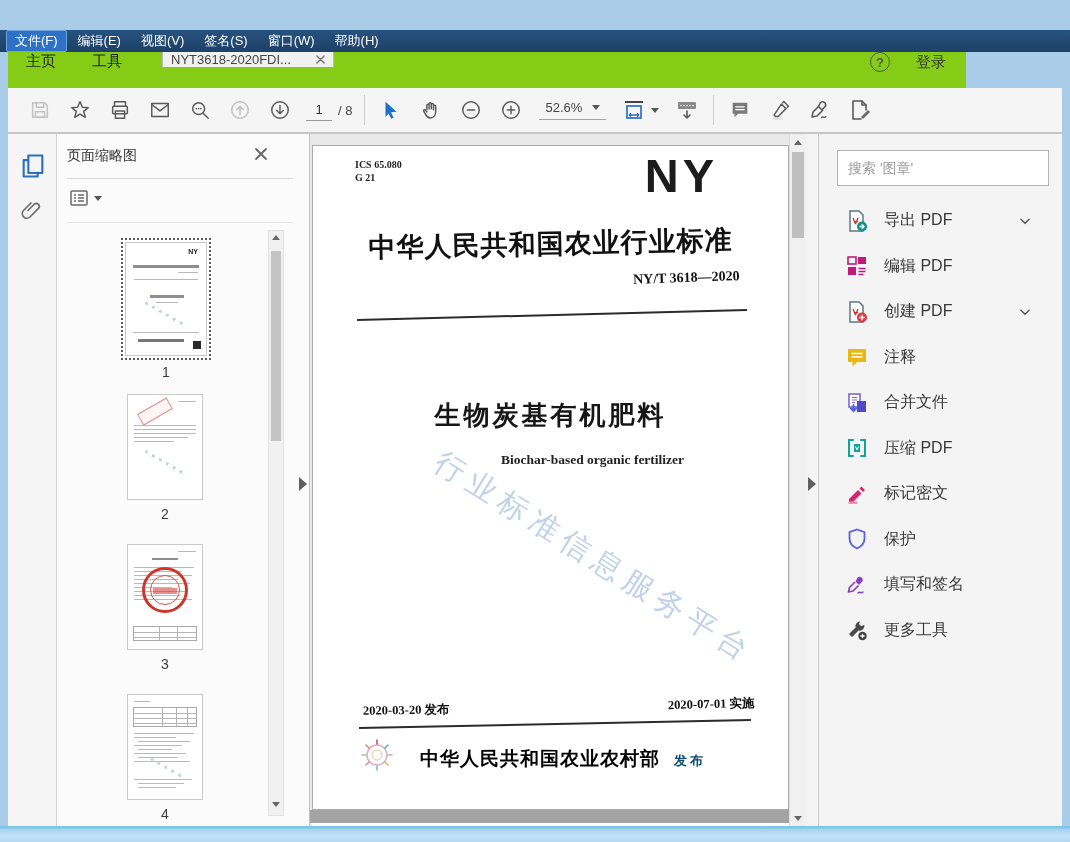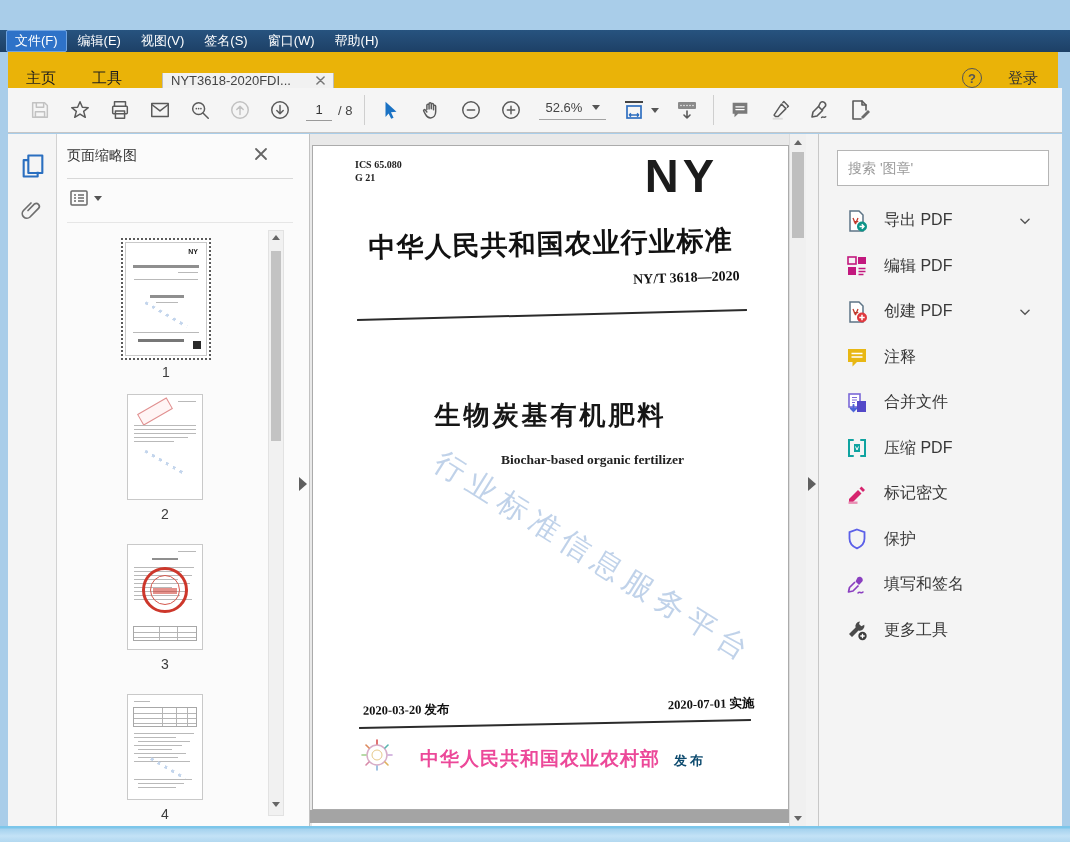--- a/index.html
+++ b/index.html
@@ -22,21 +22,21 @@
   .glyph-min{width:10px;height:3px;background:#27364a;margin-top:7px;border-radius:1px;}
   .glyph-max{width:11px;height:9px;border:1px solid #27364a;border-top:3px solid #27364a;background:#e8eef5;}
 
   
   .menubar{position:absolute;left:0;top:30px;width:1070px;height:22px;
     background:linear-gradient(180deg,#27537f 0%,#1d4066 100%);display:flex;align-items:center;padding-left:6px;}
   .menu-item{color:#fff;font-size:13px;padding:2px 9px;margin-right:2px;border-radius:2px;cursor:default;}
   .menu-item.active{background:#2e72c8;border:1px solid #6fa3e0;padding:1px 8px;}
 
   
-  .tabbar{position:absolute;left:8px;top:52px;width:1050px;height:36px;background:#eab308;display:flex;align-items:flex-end;}
+  .tabbar{position:absolute;left:8px;top:52px;width:958px;height:36px;background:#84cc16;display:flex;align-items:flex-start;}
   .tab{display:flex;align-items:center;padding:0 18px;font-size:15px;color:#1e1e1e;cursor:default;}
   .tab-doc{margin-left:22px;width:172px;background:#f1f1f1;border-left:1px solid #bdbdbd;border-right:1px solid #bdbdbd;
     font-size:13px;color:#444;display:flex;align-items:center;justify-content:space-between;padding:0 8px;}
   .tabbar-right{margin-left:auto;display:flex;align-items:center;gap:26px;padding-right:20px;}
   .help-circle{width:20px;height:20px;border:1.6px solid #555;border-radius:50%;color:#555;font-size:13px;
     display:flex;align-items:center;justify-content:center;font-weight:bold;}
   .signin{font-size:15px;color:#333;}
 
   
   .toolbar{position:absolute;left:8px;top:88px;width:1054px;height:45px;background:#f5f5f5;
@@ -96,21 +96,21 @@
   .rule1{position:absolute;left:44px;top:168px;width:390px;border-top:2px solid #2b2b2b;transform:rotate(-1.5deg);}
   .doc-title{position:absolute;left:0;top:252px;width:100%;text-align:center;font-size:26px;font-weight:bold;
     color:#161616;letter-spacing:3px;}
   .doc-sub{position:absolute;left:0;top:306px;width:100%;text-align:center;font-size:13.5px;font-weight:bold;color:#222;margin-left:42px;}
   .watermark{position:absolute;left:100px;top:378px;width:320px;transform:rotate(32deg);font-size:30px;
     letter-spacing:7px;color:#b6cbe6;opacity:.85;white-space:nowrap;}
   .date-issue{position:absolute;left:50px;top:556px;font-size:12.5px;font-weight:bold;color:#111;transform:rotate(-1deg);}
   .date-impl{position:absolute;right:34px;top:550px;font-size:12.5px;font-weight:bold;color:#111;transform:rotate(-1.5deg);}
   .rule2{position:absolute;left:46px;top:577px;width:392px;border-top:2px solid #2b2b2b;transform:rotate(-1.2deg);}
   .publisher-row{position:absolute;left:70px;top:600px;width:360px;text-align:center;white-space:nowrap;}
-  .publisher{font-size:19px;font-weight:bold;color:#ec4899;letter-spacing:1px;}
+  .publisher{font-size:19px;font-weight:bold;color:#000000;letter-spacing:1px;}
   .publabel{font-size:13px;font-weight:bold;color:#0c4a6e;letter-spacing:3px;margin-left:14px;}
   .emblem{position:absolute;left:44px;top:588px;}
   .page-gap{position:absolute;left:0;top:676px;width:479px;height:13px;background:#a4a4a4;}
   .page2{position:absolute;left:2px;top:689px;width:477px;height:3px;background:#fff;}
   .vscroll{position:absolute;right:0;top:0;width:17px;height:692px;background:#f0f0f0;border-left:1px solid #dcdcdc;}
   .vthumb{position:absolute;left:2px;top:18px;width:12px;height:86px;background:#bfbfbf;}
   .vs-btn{position:absolute;left:0;width:16px;height:16px;display:flex;align-items:center;justify-content:center;}
 
   
   .handle-tri{width:0;height:0;border-top:7px solid transparent;border-bottom:7px solid transparent;border-left:8px solid #5f5f5f;}

